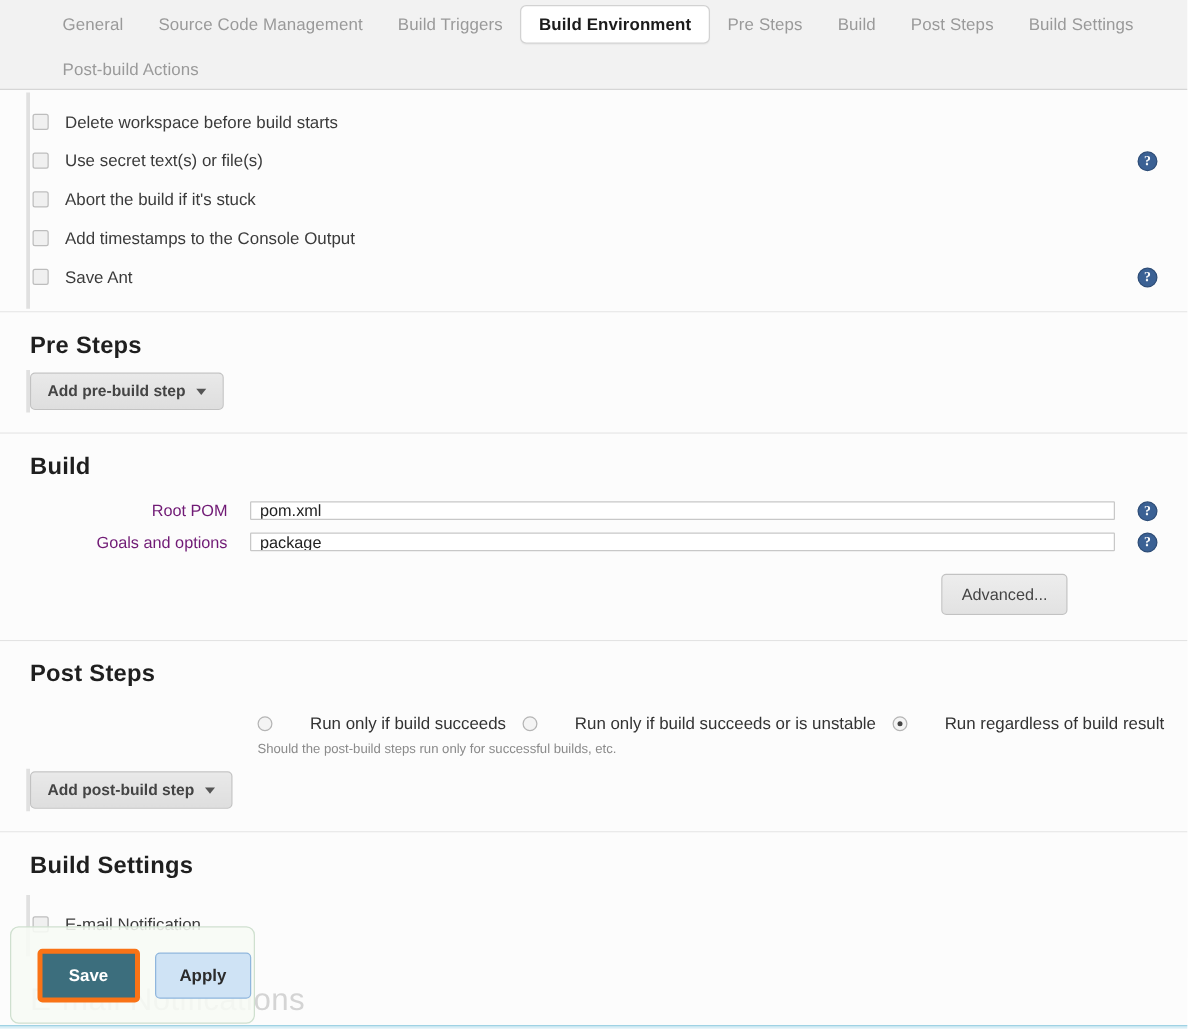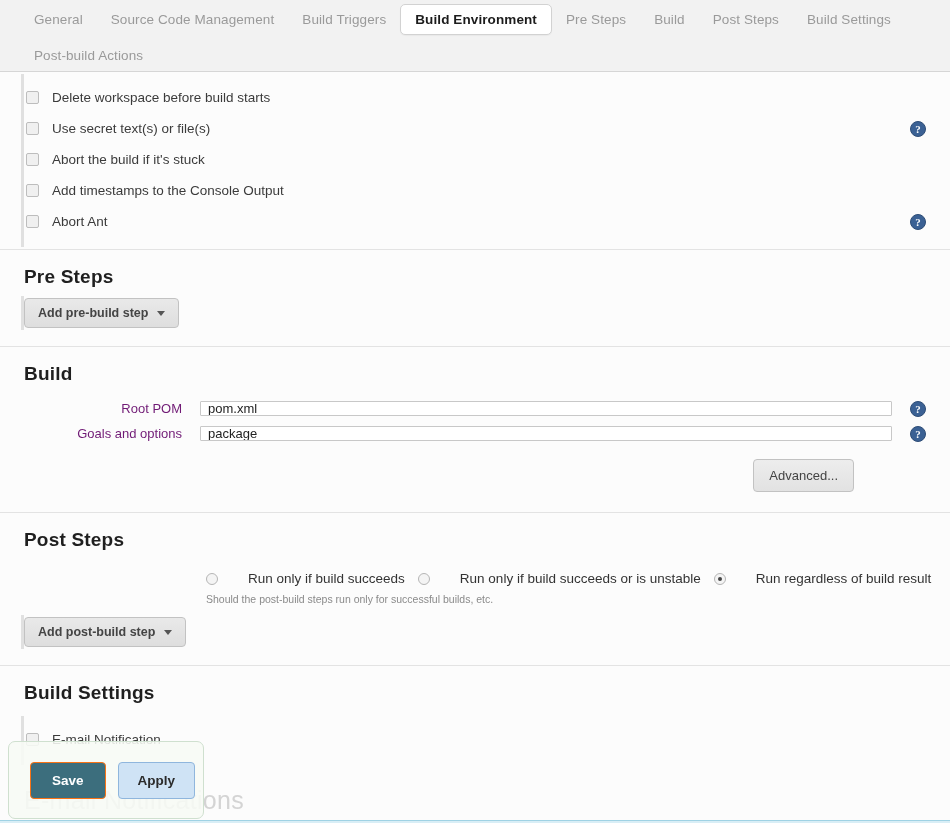--- a/index.html
+++ b/index.html
@@ -9,21 +9,21 @@
     overflow: hidden;
     background: #fff;
     font-family: "Liberation Sans", sans-serif;
   }
   .page { position: relative; width: 950px; height: 823px; background: #fcfcfc; }
 
   
   .tabbar {
     background: #f2f2f2;
     border-bottom: 1px solid #d6d6d6;
-    padding: 0 0 0 12px;
+    padding: 0 0 0 28px;
     height: 72px;
   }
   .tabrow { display: flex; align-items: center; height: 39px; padding-left: 8px; }
   .tabrow.second { height: 33px; }
   .tab {
     font-size: 13.5px;
     color: #9a9a9a;
     padding: 6px 14px;
     white-space: nowrap;
     cursor: pointer;
@@ -131,21 +131,21 @@
   
   .savebar {
     position: absolute; left: 8px; bottom: 4px;
     width: 196px; height: 78px;
     background: rgba(247,251,245,.88);
     border: 1px solid #cfe0cf; border-radius: 7px;
     display: flex; align-items: center; gap: 12px;
     padding-left: 21px;
   }
   .save-btn {
-    background: #3c6e7d; border: 1px solid #f97316; color: #fff;
+    background: #3c6e7d; border: 4px solid #f97316; color: #fff;
     font-size: 13.5px; font-weight: bold; border-radius: 4px;
     padding: 10px 21px; cursor: pointer;
     font-family: "Liberation Sans", sans-serif;
   }
   .apply-btn {
     background: #cfe3f5; border: 1px solid #8fb6dd; color: #2b2b2b;
     font-size: 13.5px; border-radius: 4px;
     padding: 10px 19px; cursor: pointer;
     font-family: "Liberation Sans", sans-serif;
     font-weight: bold;
@@ -195,21 +195,21 @@
         <span class="cblabel">Abort the build if it's stuck</span>
       </div>
 
       <div class="cbrow">
         <span class="cb"></span>
         <span class="cblabel">Add timestamps to the Console Output</span>
       </div>
 
       <div class="cbrow">
         <span class="cb"></span>
-        <span class="cblabel">Abort Ant</span>
+        <span class="cblabel">Save Ant</span>
         <span class="help">?</span>
       </div>
 
     </div>
   </div>
 
   <div class="section">
     <div class="sec-title">Pre Steps</div>
     <div class="btnwrap">
       <span class="gbtn">

